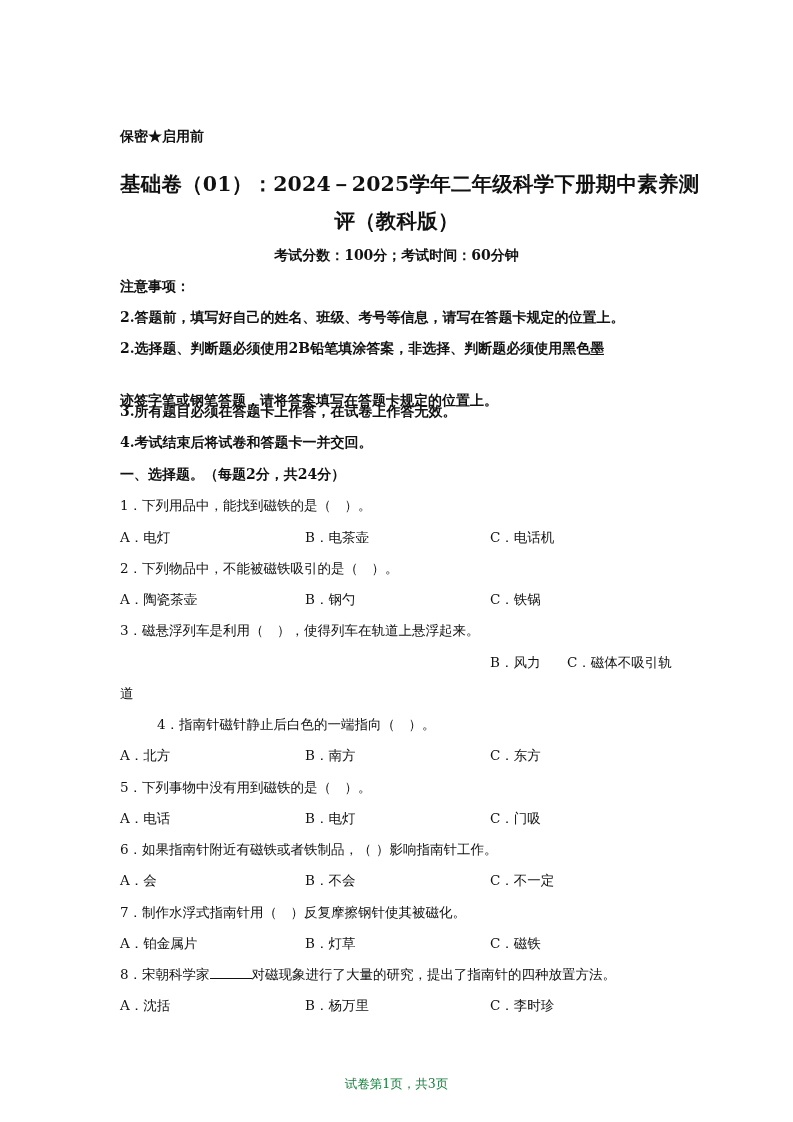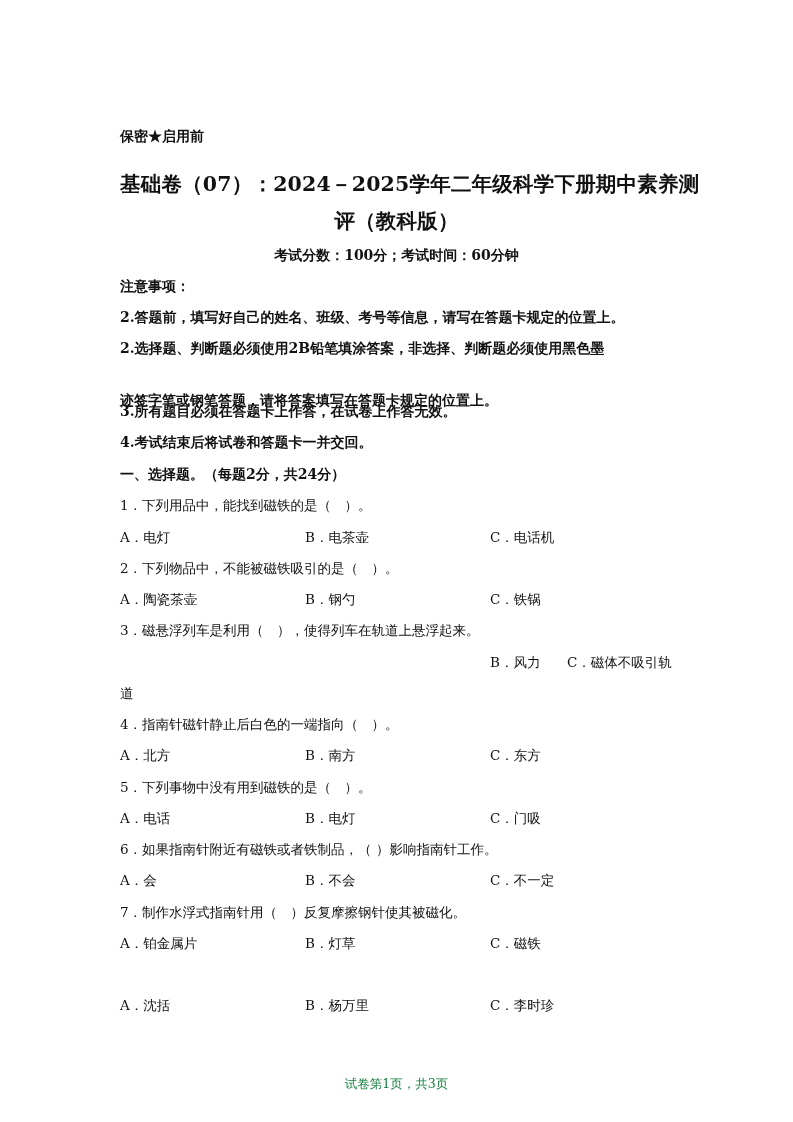--- a/index.html
+++ b/index.html
@@ -22,21 +22,21 @@
   .optC { left: 490px; }
   .footer { left: 0; width: 793px; top: 1076px; text-align: center; font-size: 12.5px; color: #15803d; }
   .blank { display: inline-block; width: 42px; border-bottom: 1px solid #111; height: 12px; vertical-align: baseline; }
 </style>
 </head>
 <body>
 
 <div class="page">
 
   <div class="abs confidential">保密★启用前</div>
-  <div class="abs title title1">基础卷（07）：2024－2025学年二年级科学下册期中素养测</div>
+  <div class="abs title title1">基础卷（01）：2024－2025学年二年级科学下册期中素养测</div>
   <div class="abs title title2">评（教科版）</div>
   <div class="abs subtitle">考试分数：100分；考试时间：60分钟</div>
 
   <div class="abs notice-head">注意事项：</div>
   <div class="abs notice" style="top:309px;">2.答题前，填写好自己的姓名、班级、考号等信息，请写在答题卡规定的位置上。</div>
   <div class="abs notice" style="top:340px;">2.选择题、判断题必须使用2B铅笔填涂答案，非选择、判断题必须使用黑色墨</div>
   <div class="abs notice" style="top:372px;margin-top:20px;">迹签字笔或钢笔答题，请将答案填写在答题卡规定的位置上。</div>
   <div class="abs notice" style="top:403px;">3.所有题目必须在答题卡上作答，在试卷上作答无效。</div>
   <div class="abs notice" style="top:434px;">4.考试结束后将试卷和答题卡一并交回。</div>
 
@@ -50,38 +50,41 @@
   <div class="abs q" style="top:560px;">2．下列物品中，不能被磁铁吸引的是（　）。</div>
   <div class="abs opt optA" style="top:591px;">A．陶瓷茶壶</div>
   <div class="abs opt optB" style="top:591px;">B．钢勺</div>
   <div class="abs opt optC" style="top:591px;">C．铁锅</div>
 
   <div class="abs q" style="top:622px;">3．磁悬浮列车是利用（　），使得列车在轨道上悬浮起来。</div>
   <div class="abs opt" style="top:654px; left:490px;">B．风力</div>
   <div class="abs opt" style="top:654px; left:567px;">C．磁体不吸引轨</div>
   <div class="abs opt optA" style="top:685px;">道</div>
 
-  <div class="abs q" style="top:716px;">4．指南针磁针静止后白色的一端指向（　）。</div>
+  <div class="abs q" style="top:716px;margin-left:37px;">4．指南针磁针静止后白色的一端指向（　）。</div>
   <div class="abs opt optA" style="top:747px;">A．北方</div>
   <div class="abs opt optB" style="top:747px;">B．南方</div>
   <div class="abs opt optC" style="top:747px;">C．东方</div>
 
   <div class="abs q" style="top:779px;">5．下列事物中没有用到磁铁的是（　）。</div>
   <div class="abs opt optA" style="top:810px;">A．电话</div>
   <div class="abs opt optB" style="top:810px;">B．电灯</div>
   <div class="abs opt optC" style="top:810px;">C．门吸</div>
 
   <div class="abs q" style="top:841px;">6．如果指南针附近有磁铁或者铁制品，（ ）影响指南针工作。</div>
   <div class="abs opt optA" style="top:872px;">A．会</div>
   <div class="abs opt optB" style="top:872px;">B．不会</div>
   <div class="abs opt optC" style="top:872px;">C．不一定</div>
 
   <div class="abs q" style="top:904px;">7．制作水浮式指南针用（　）反复摩擦钢针使其被磁化。</div>
   <div class="abs opt optA" style="top:935px;">A．铂金属片</div>
   <div class="abs opt optB" style="top:935px;">B．灯草</div>
   <div class="abs opt optC" style="top:935px;">C．磁铁</div>
 
+  <div class="abs q" style="top:966px;">
+    <span>8．宋朝科学家</span><span class="blank"></span><span>对磁现象进行了大量的研究，提出了指南针的四种放置方法。</span>
+  </div>
   <div class="abs opt optA" style="top:997px;">A．沈括</div>
   <div class="abs opt optB" style="top:997px;">B．杨万里</div>
   <div class="abs opt optC" style="top:997px;">C．李时珍</div>
 
   <div class="abs footer">试卷第1页，共3页</div>
 </div>
 
 </body></html>

